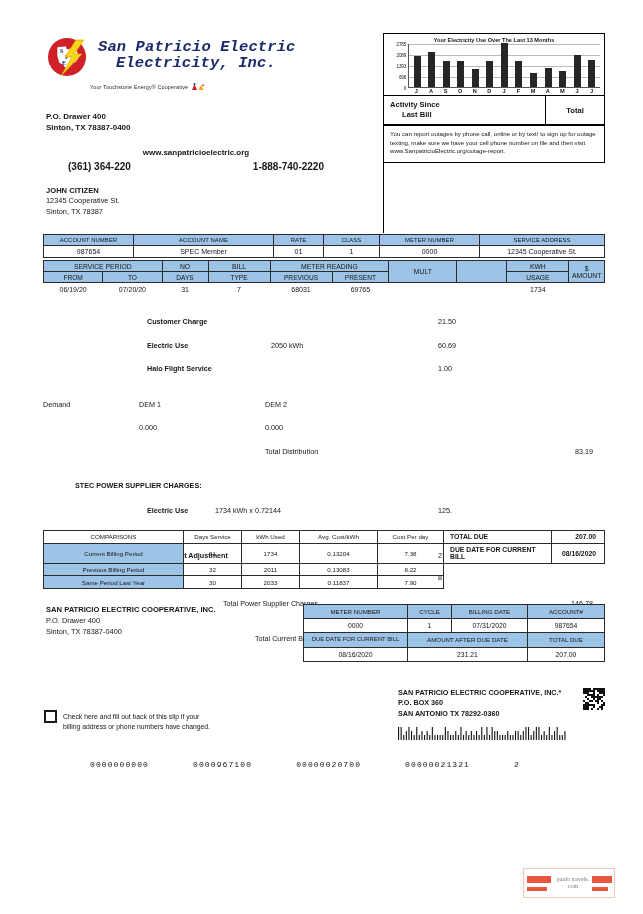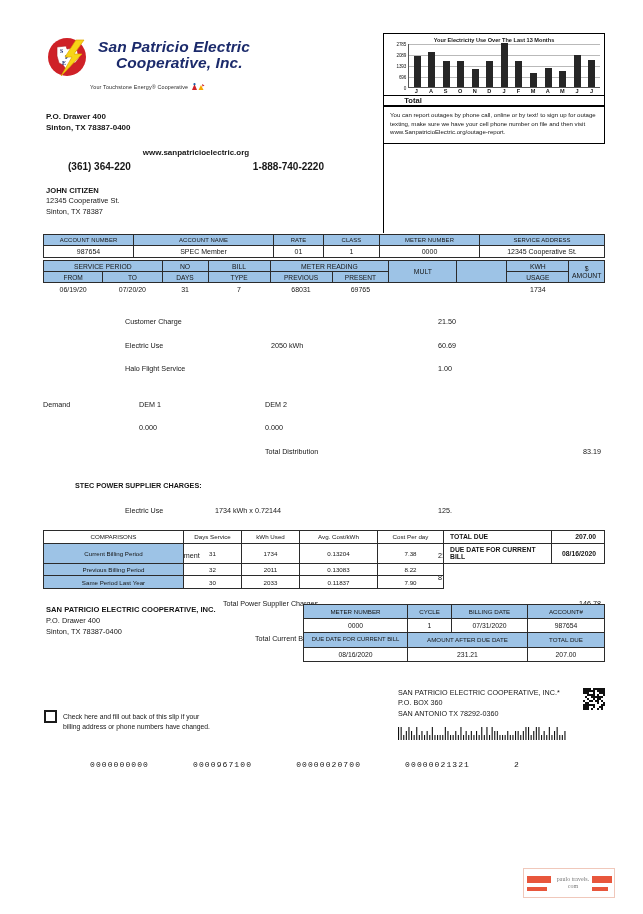--- a/index.html
+++ b/index.html
@@ -12,21 +12,21 @@
     position: relative;
     overflow: hidden;
   }
   .page { position:absolute; inset:0; }
 
   
   .masthead { position:absolute; left:46px; top:36px; width:300px; }
   .logo-row { display:flex; align-items:flex-start; gap:8px; }
   .logo-mark { width:44px; height:44px; flex:0 0 44px; position:relative; }
   .coop-name {
-    font-family: Liberation Sans, sans-serif;
+    font-family: Liberation Mono, monospace;
     font-style: italic; font-weight:bold;
     color:#1b2a6b; font-size:15.5px; line-height:16px;
     padding-top:3px; letter-spacing:.1px;
   }
   .coop-name .l2 { display:block; padding-left:18px; }
   .touchstone {
     font-size:5.4px; color:#2a2a2a; letter-spacing:.15px;
     padding-left:44px; margin-top:3px; display:flex; align-items:center; gap:3px;
   }
   .ts-mark { display:inline-flex; align-items:center; }
@@ -83,24 +83,24 @@
   .per td { border:1px solid #2b2b2b; text-align:center; font-size:6.8px;
             background:#9dc3e6; padding:1.5px 0; }
   .per td.plain { background:#fff; border:none; font-size:7px; padding-top:3px; }
   .per .sub { font-size:6.6px; }
 
   
   .charges { position:absolute; left:43px; top:303px; width:562px; font-size:7.2px; }
   .cline { position:relative; height:11.6px; }
   .cline .lbl { position:absolute; }
   .cline .amt { position:absolute; left:395px; }
-  .cline .tot { position:absolute; right:4px; text-align:right; }
+  .cline .tot { position:absolute; right:12px; text-align:right; }
   .sect { font-weight:bold; font-size:7.2px; }
   .ind1 { left:32px; }
-  .ind2 { left:82px; }
+  .ind2 { left:104px;font-weight:bold; }
   .ind3 { left:228px; }
 
   
   .cmp { position:absolute; left:43px; top:530px; width:562px; }
   .cmp td { border:1px solid #2b2b2b; text-align:center; font-size:6.2px; padding:2.4px 0; }
   .cmp .hdr { background:#fff; }
   .cmp .rowlbl { background:#9dc3e6; font-size:6.2px; }
   .cmp .tdlbl { background:#fff; font-weight:bold; font-size:6.8px; text-align:left;
                 padding-left:6px; }
   .cmp .tdval { background:#fff; font-weight:bold; font-size:6.8px; text-align:right;
@@ -110,21 +110,21 @@
   
   .stub-addr { position:absolute; left:46px; top:604px; font-size:7.4px; line-height:11px; }
   .stub-addr .b { font-weight:bold; font-size:7.6px; }
 
   .stub-tbl { position:absolute; left:303px; top:604px; width:302px; }
   .stub-tbl td { border:1px solid #2b2b2b; text-align:center; font-size:6.2px; padding:3px 0; }
   .stub-tbl .hd { background:#9dc3e6; }
   .stub-tbl .hd2 { background:#9dc3e6; font-size:5.9px; line-height:7.5px; }
   .stub-tbl .val { background:#fff; font-size:6.8px; }
 
-  .remit { position:absolute; left:398px; top:688px; font-size:7.2px; font-weight:normal;
+  .remit { position:absolute; left:398px; top:688px; font-size:7.2px; font-weight:bold;
            line-height:10.4px; }
   .qr { position:absolute; left:583px; top:688px; width:22px; height:22px; }
   .barcode { position:absolute; left:398px; top:726px; width:170px; height:13px; }
 
   .chkbox { position:absolute; left:44px; top:710px; width:13px; height:13px;
             border:2px solid #1b1b1b; background:#fff; }
   .chktext { position:absolute; left:63px; top:712px; font-size:6.8px; line-height:10px; }
 
   .micr { position:absolute; left:90px; top:760px; width:430px;
           font-family:"Liberation Mono", monospace; font-size:8px; letter-spacing:1.1px;
@@ -152,21 +152,21 @@
           <path d="M11 11 L20 10 L21 13 L27 12 L29 16 L31 14 L33 22 L29 27
                    L26 26 L24 31 L20 33 L17 29 L13 27 L11 20 Z" fill="#ffffff" stroke="#b01b20" stroke-width="0.6"></path>
           <text x="14" y="17" font-family="Liberation Serif, serif" font-size="6" font-weight="bold" fill="#1b2a6b">S</text>
           <text x="19" y="23" font-family="Liberation Serif, serif" font-size="6" font-weight="bold" fill="#1b2a6b">P</text>
           <text x="16" y="29" font-family="Liberation Serif, serif" font-size="6" font-weight="bold" fill="#1b2a6b">E</text>
           <path d="M30 4 L19 21 L26 21 L15 40 L36 18 L28 18 L38 4 Z" fill="#f7d417" stroke="#e0a800" stroke-width="0.7"></path>
         </svg>
       </div>
       <div class="coop-name">
         <span>San Patricio Electric</span>
-        <span class="l2">Cooperative, Inc.</span>
+        <span class="l2">Electricity, Inc.</span>
       </div>
     </div>
     <div class="touchstone">
       <span>Your Touchstone Energy® Cooperative</span>
       <span class="ts-mark">
         <svg width="14" height="8" viewBox="0 0 14 8">
           <path d="M1 7 L3.5 1 L6 7 Z" fill="#cf2127"></path>
           <circle cx="3.5" cy="1.2" r="1.1" fill="#1b5fa8"></circle>
           <path d="M7.5 7 L10 2 L12.5 7 Z" fill="#f7a800"></path>
           <path d="M11 1 L13.5 2.5 L11.5 3.5 Z" fill="#cf2127"></path>
@@ -239,20 +239,24 @@
           <span>F</span>
           <span>M</span>
           <span>A</span>
           <span>M</span>
           <span>J</span>
           <span>J</span>
         </div>
     </div>
 
     <div class="act-head">
+      <div class="l">
+        <span>Activity Since</span>
+        <i>Last Bill</i>
+      </div>
       <div class="r">Total</div>
     </div>
     <div class="outage">You can report outages by phone call, online or by text! to sign up for outage texting, make sure we have your cell phone number on file and then visit www.SanpatricioElectric.org/outage-report.</div>
   </div>
 
   <table class="acct">
     <tbody>
         <tr>
       <td class="hd" style="width:90px">ACCOUNT NUMBER</td>
       <td class="hd" style="width:140px">ACCOUNT NAME</td>

